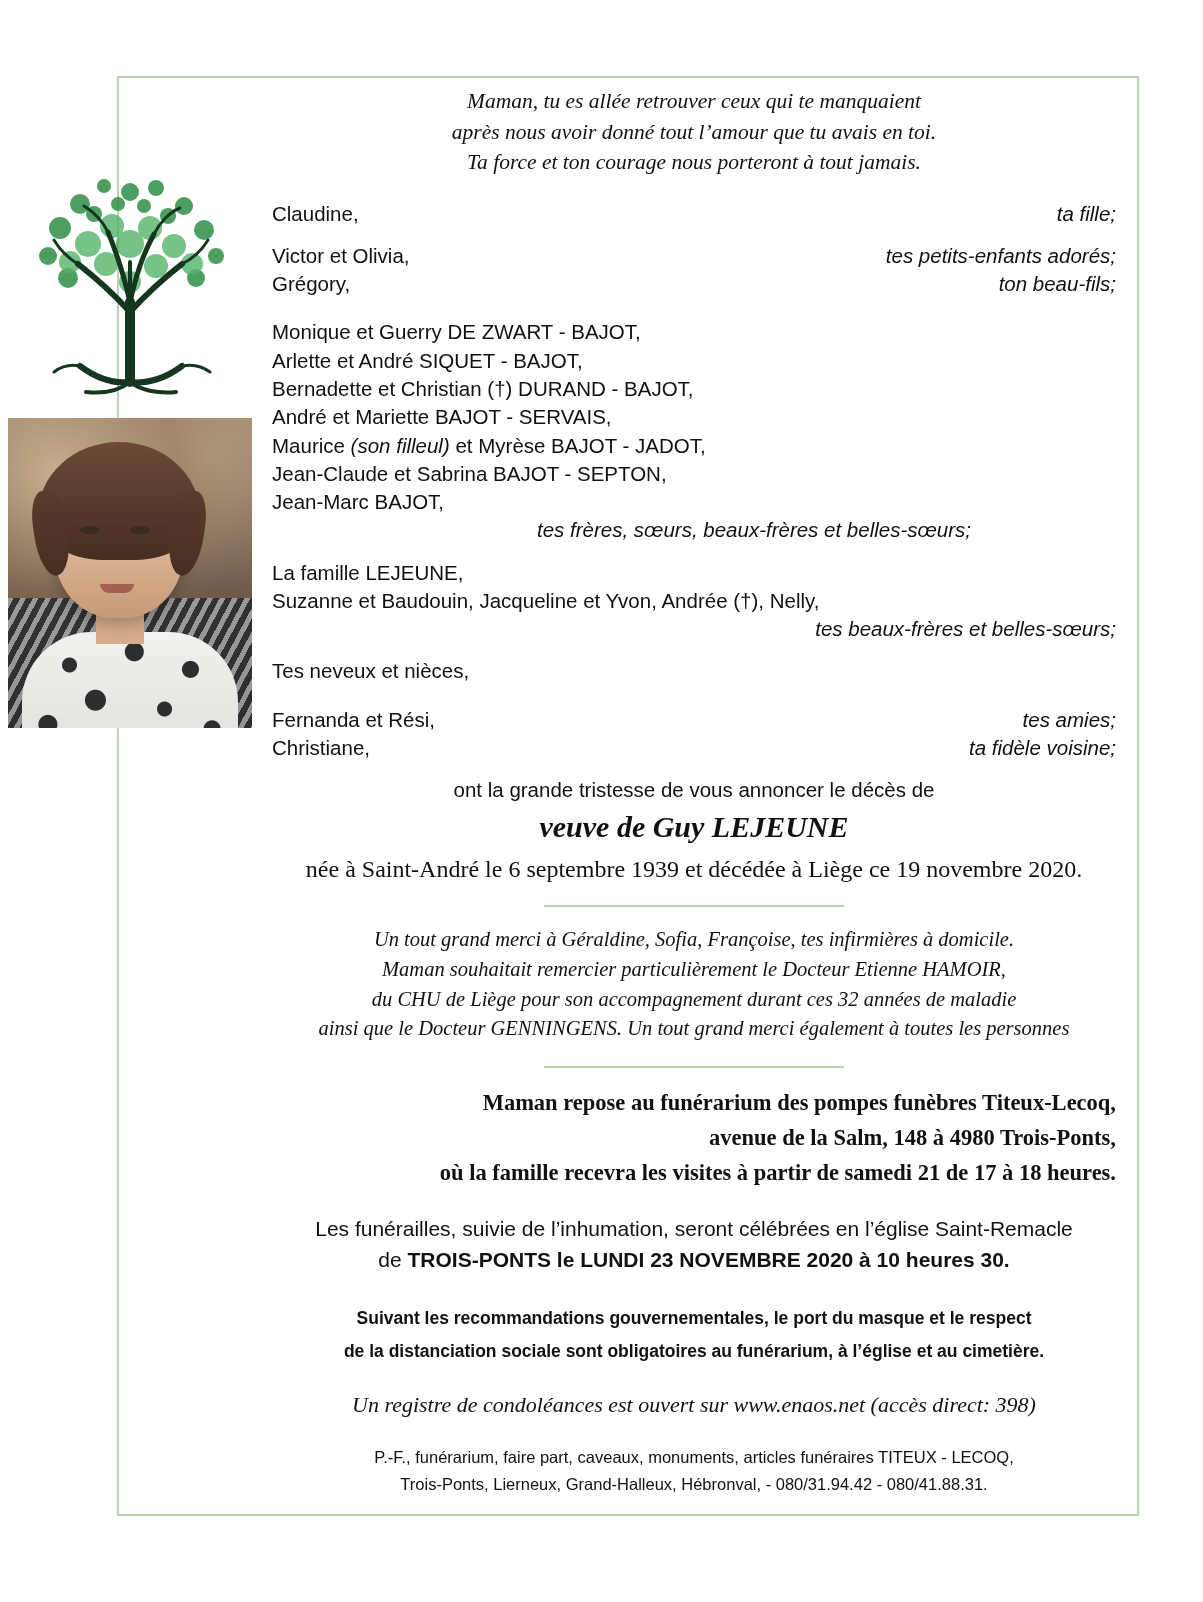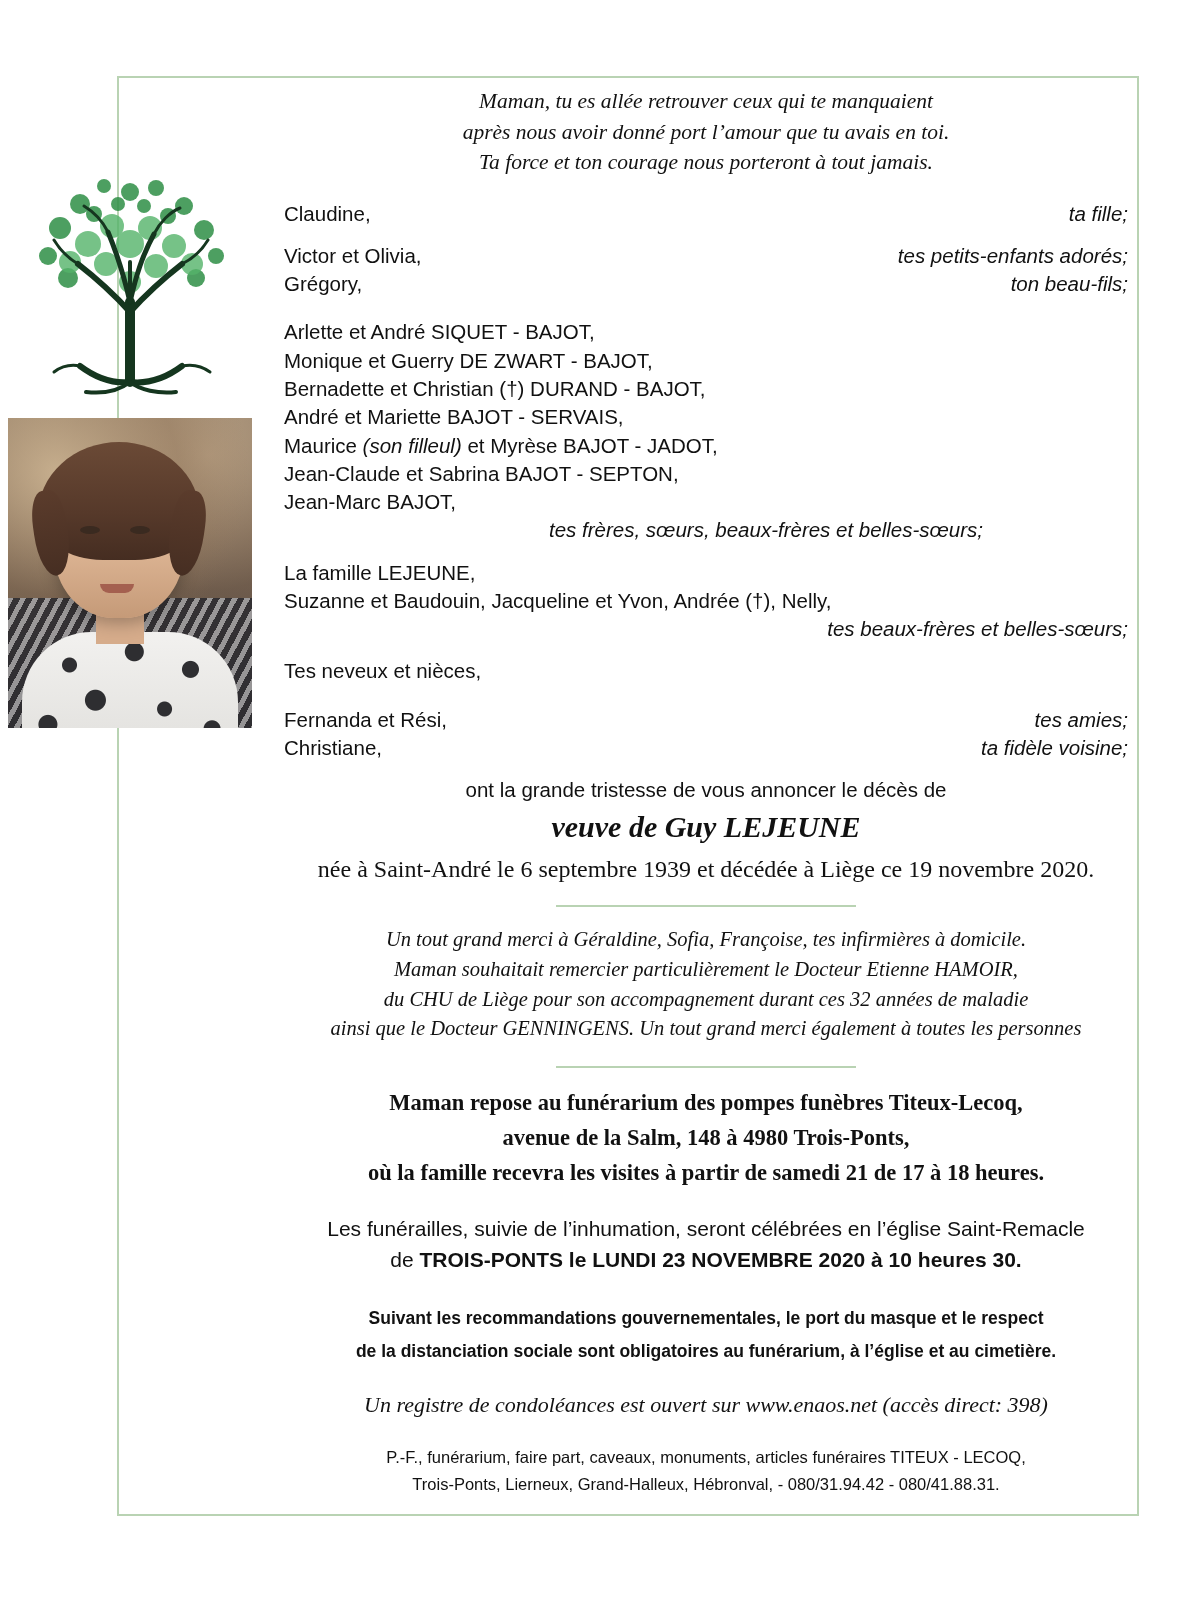--- a/index.html
+++ b/index.html
@@ -124,21 +124,21 @@
       radial-gradient(circle at 34% 62%, #2e2e31 0 10px, transparent 11px),
       radial-gradient(circle at 66% 70%, #2e2e31 0 7px, transparent 8px),
       radial-gradient(circle at 12% 84%, #2e2e31 0 9px, transparent 10px),
       radial-gradient(circle at 88% 88%, #2e2e31 0 8px, transparent 9px),
       linear-gradient(180deg, #f2f1ef 0%, #e3e2df 100%);
   }
 
   
   .content {
     position: absolute;
-    left: 284px;
+    left: 272px;
     top: 86px;
     width: 844px;
   }
 
   .poem {
     text-align: center;
     font-family: "Liberation Serif", serif;
     font-style: italic;
     font-size: 21.5px;
     line-height: 1.42;
@@ -222,21 +222,21 @@
 
   .thanks {
     text-align: center;
     font-family: "Liberation Serif", serif;
     font-style: italic;
     font-size: 20.5px;
     line-height: 1.45;
   }
 
   .repose {
-    text-align: center;
+    text-align: right;
     font-family: "Liberation Serif", serif;
     font-weight: bold;
     font-size: 22.5px;
     line-height: 1.55;
     margin-top: 6px;
   }
 
   .funeral {
     text-align: center;
     font-size: 21px;
@@ -333,43 +333,43 @@
   <div class="photo-hair"></div>
   <div class="photo-eye l"></div>
   <div class="photo-eye r"></div>
   <div class="photo-mouth"></div>
 </div>
 
 <div class="content">
 
   <div class="poem">
     <div>Maman, tu es allée retrouver ceux qui te manquaient</div>
-    <div>après nous avoir donné port l’amour que tu avais en toi.</div>
+    <div>après nous avoir donné tout l’amour que tu avais en toi.</div>
     <div>Ta force et ton courage nous porteront à tout jamais.</div>
   </div>
 
   <div class="fam-block">
     <div class="fam-row">
       <span class="fam-left">Claudine,</span>
       <span class="fam-right">ta fille;</span>
     </div>
     <div class="gap-s"></div>
     <div class="fam-row">
       <span class="fam-left">Victor et Olivia,</span>
       <span class="fam-right">tes petits-enfants adorés;</span>
     </div>
     <div class="fam-row">
       <span class="fam-left">Grégory,</span>
       <span class="fam-right">ton beau-fils;</span>
     </div>
 
     <div class="gap-m"></div>
 
+    <div class="fam-line">Monique et Guerry DE ZWART - BAJOT,</div>
     <div class="fam-line">Arlette et André SIQUET - BAJOT,</div>
-    <div class="fam-line">Monique et Guerry DE ZWART - BAJOT,</div>
     <div class="fam-line">Bernadette et Christian (†) DURAND - BAJOT,</div>
     <div class="fam-line">André et Mariette BAJOT - SERVAIS,</div>
     <div class="fam-line">
       <span>Maurice </span><span class="it">(son filleul)</span><span> et Myrèse BAJOT - JADOT,</span>
     </div>
     <div class="fam-line">Jean-Claude et Sabrina BAJOT - SEPTON,</div>
     <div class="fam-line">Jean-Marc BAJOT,</div>
 
     <div class="fam-center-right">tes frères, sœurs, beaux-frères et belles-sœurs;</div>
 

